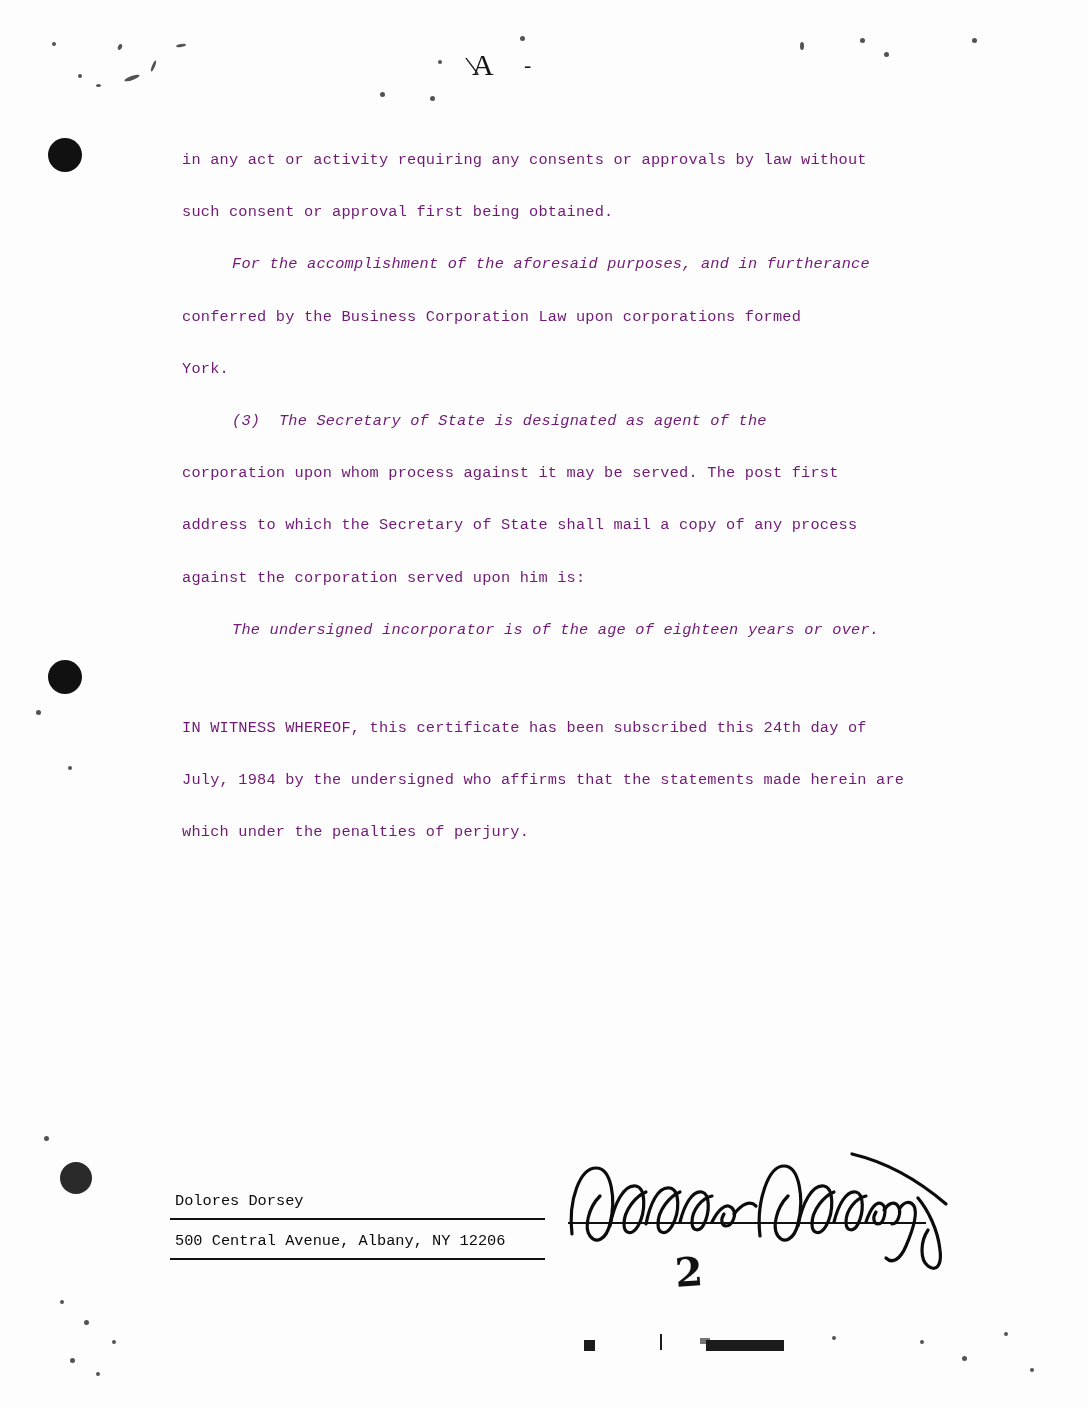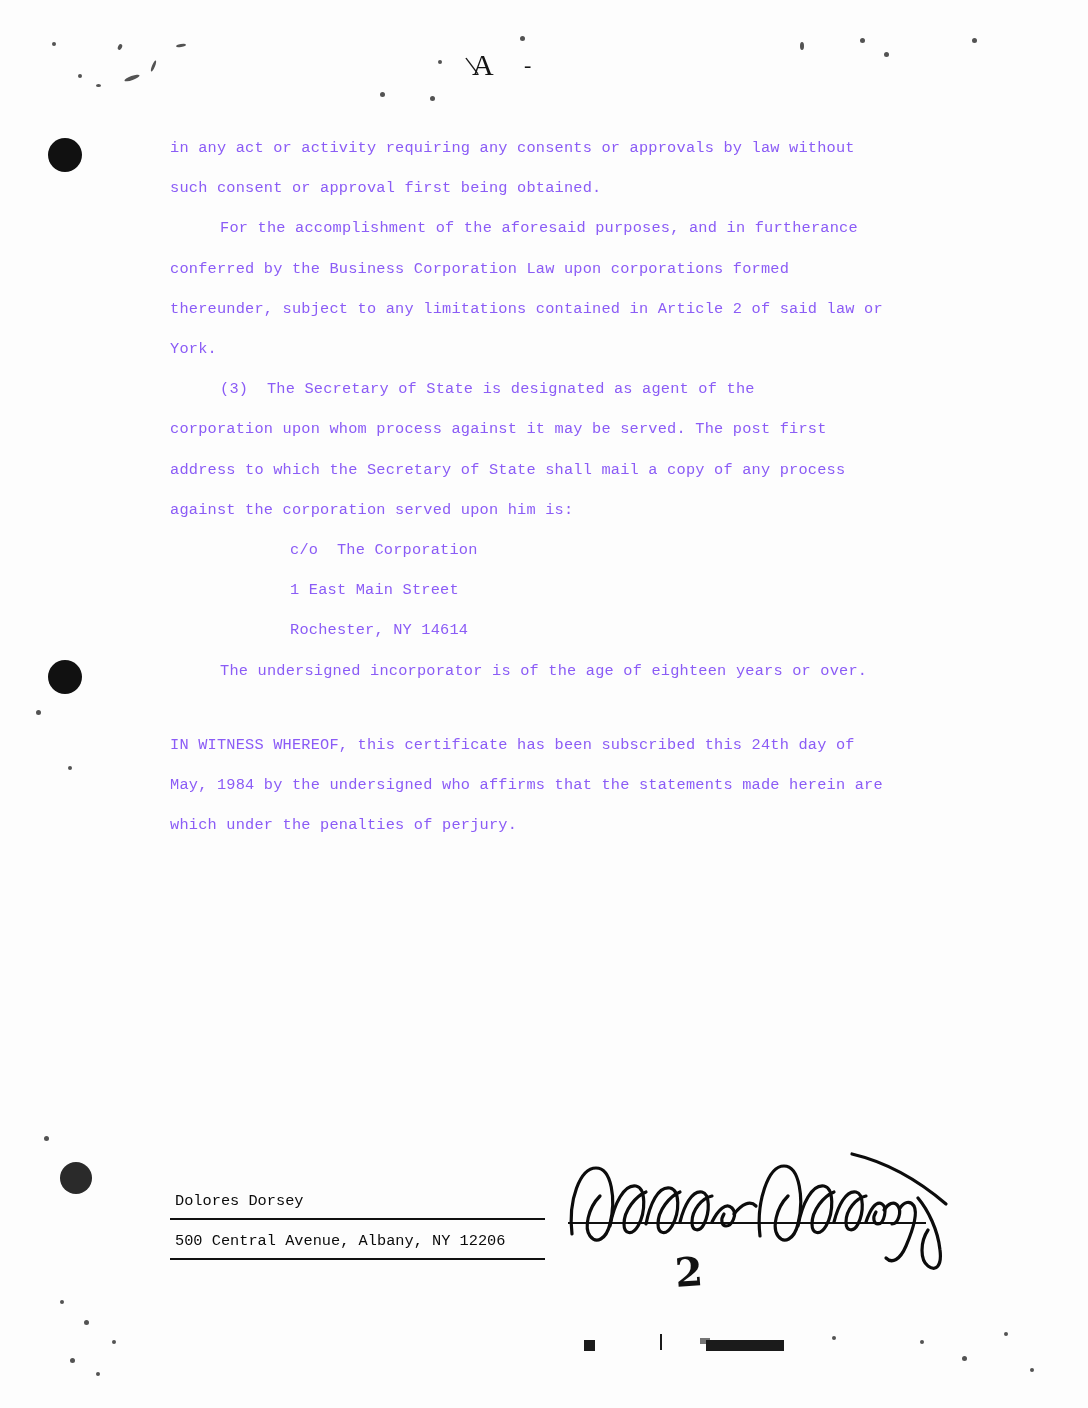--- a/index.html
+++ b/index.html
@@ -35,29 +35,30 @@
     border-radius: 50%;
     background: #111111;
   }
   #doc-body {
     position: absolute;
     left: 170px;
     top: 128px;
     width: 790px;
   }
   p.line {
-    margin: 0;
+    margin: 12px;
     font-size: 15.3px;
     line-height: 40.2px;
     letter-spacing: .2px;
     white-space: pre;
-    color: #8b5cf6;
+    color: #701a75;
   }
   p.indent {
     text-indent: 50px;
+    font-style: italic;
   }
   .center-block {
     margin-left: 120px;
   }
   .gap-md { height: 34px; }
   .small-caps-wide {
     letter-spacing: 2.2px;
   }
   .sig-area {
     position: absolute;
@@ -189,46 +190,40 @@
   <div id="doc-body">
 
     <div>
       <p class="line">in any act or activity requiring any consents or approvals by law without</p>
       <p class="line">such consent or approval first being obtained.</p>
     </div>
 
     <div>
       <p class="line indent">For the accomplishment of the aforesaid purposes, and in furtherance</p>
       <p class="line">conferred by the Business Corporation Law upon corporations formed</p>
-      <p class="line">thereunder, subject to any limitations contained in Article 2 of said law or</p>
       <p class="line">York.</p>
     </div>
 
 
 
     <div>
       <p class="line indent">(3)  The Secretary of State is designated as agent of the</p>
       <p class="line">corporation upon whom process against it may be served. The post first</p>
       <p class="line">address to which the Secretary of State shall mail a copy of any process</p>
       <p class="line">against the corporation served upon him is:</p>
     </div>
 
-    <div class="center-block">
-      <p class="line">c/o  The Corporation</p>
-      <p class="line">1 East Main Street</p>
-      <p class="line">Rochester, NY 14614</p>
-    </div>
 
     <p class="line indent">The undersigned incorporator is of the age of eighteen years or over.</p>
 
     <div class="gap-md"></div>
 
     <div>
       <p class="line">IN WITNESS WHEREOF, this certificate has been subscribed this 24th day of</p>
-      <p class="line">May, 1984 by the undersigned who affirms that the statements made herein are</p>
+      <p class="line">July, 1984 by the undersigned who affirms that the statements made herein are</p>
       <p class="line">which under the penalties of perjury.</p>
     </div>
   </div>
 
   <div class="sig-area">
     <div class="sig-name">Dolores Dorsey</div>
     <div class="sig-rule-1"></div>
     <div class="sig-addr">500 Central Avenue, Albany, NY 12206</div>
     <div class="sig-rule-2"></div>
     <div class="sig-rule-3"></div>

